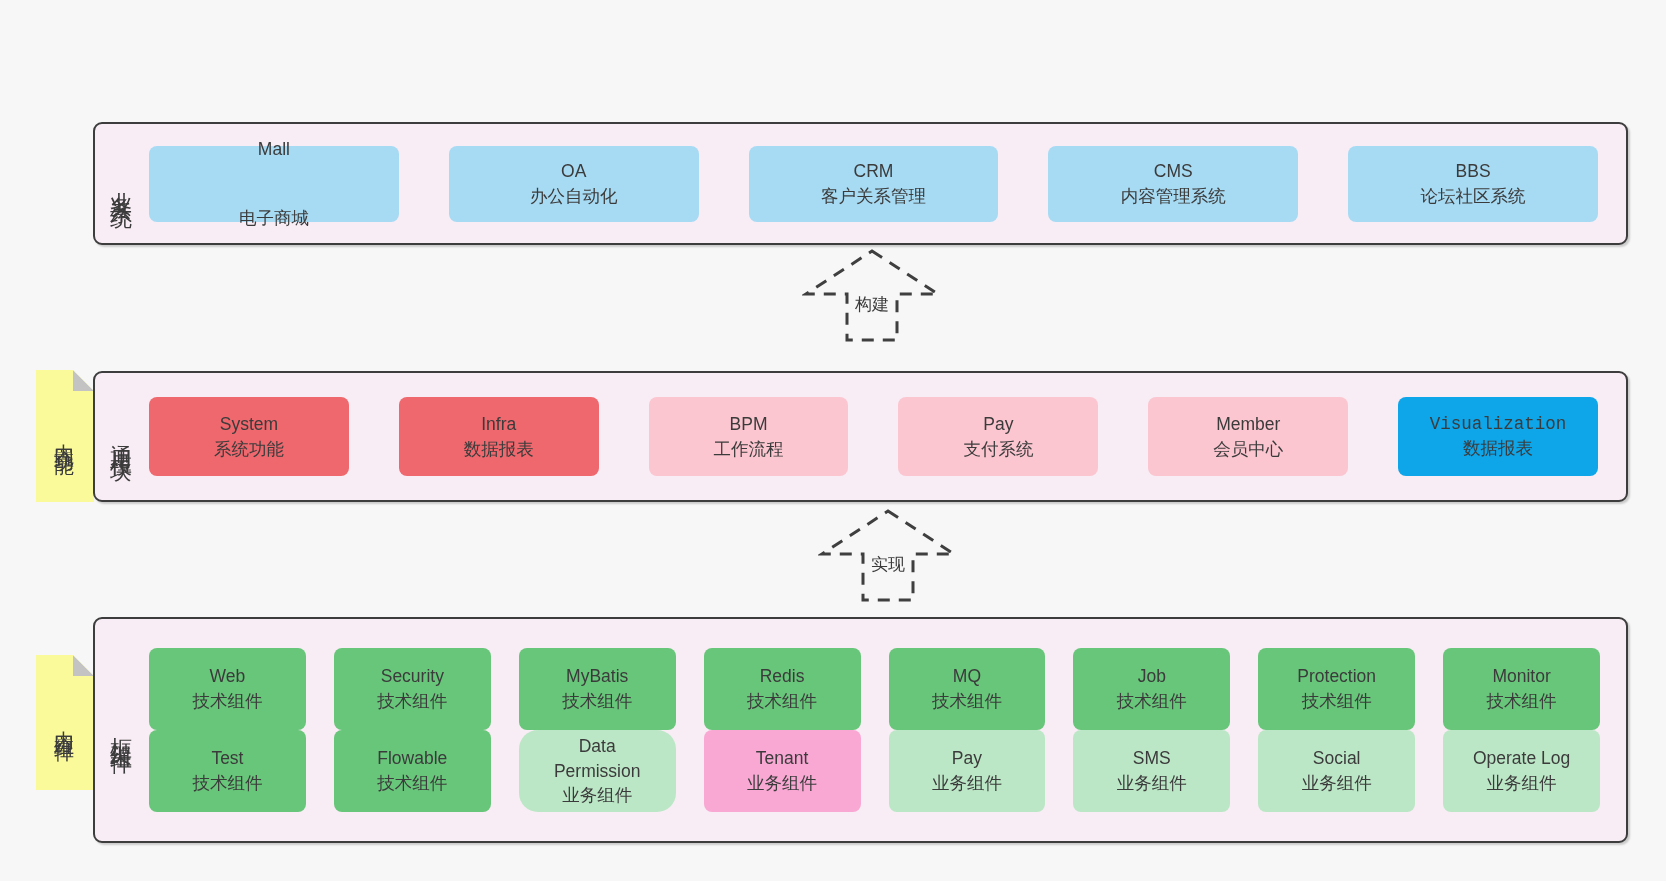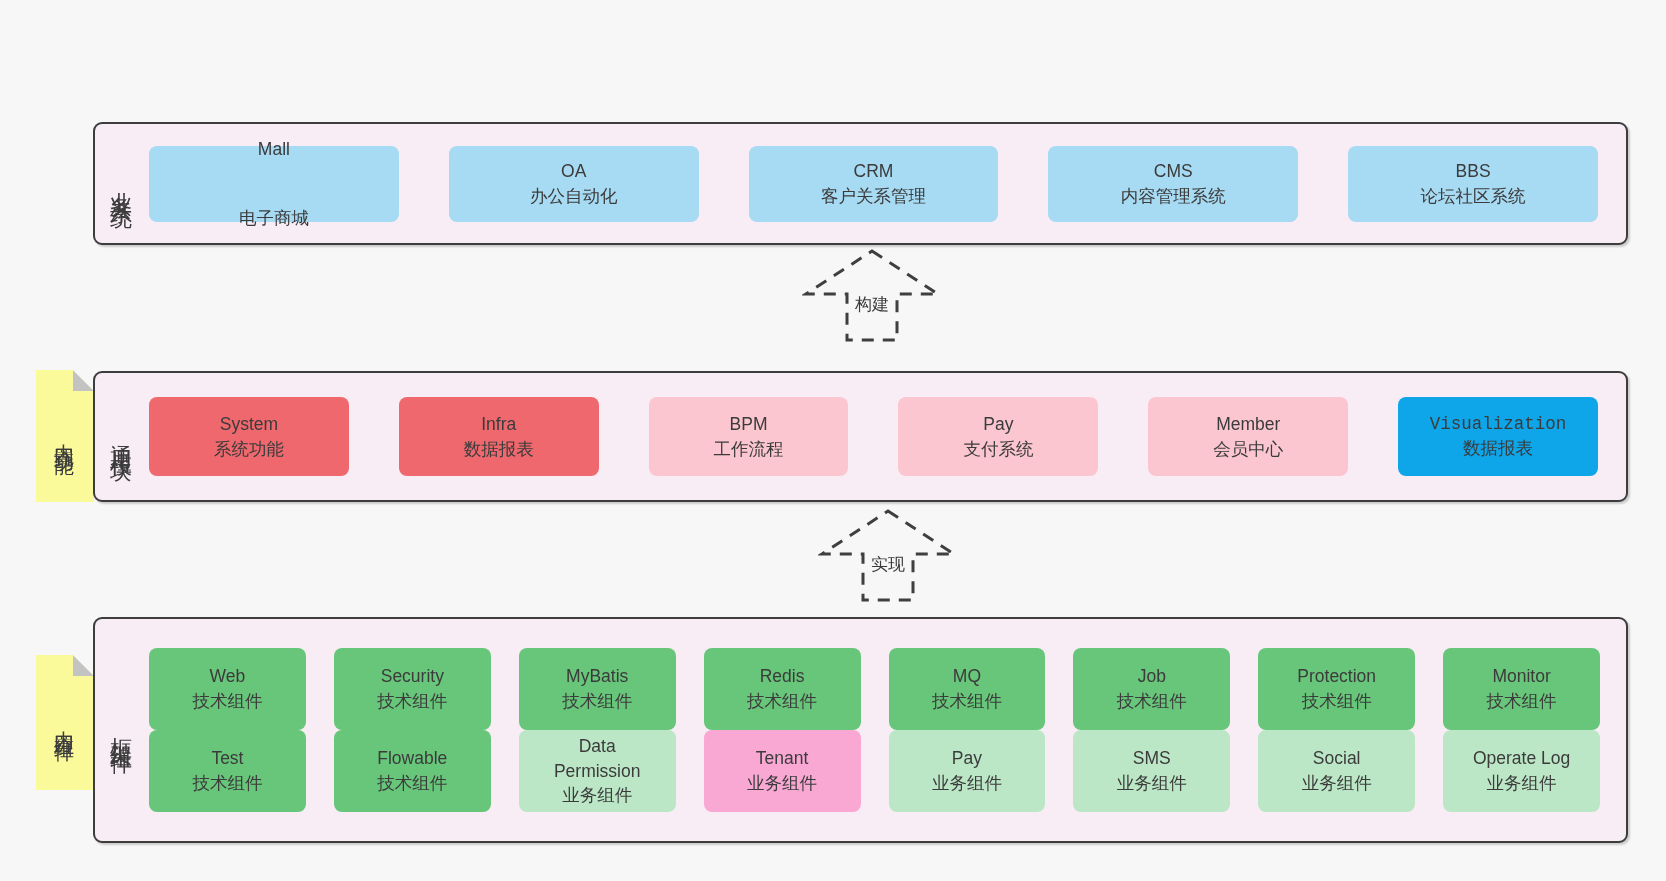--- a/index.html
+++ b/index.html
@@ -192,21 +192,21 @@
         </div>
       <div class="boxes" id="framework-row2">
           <div class="box" style="background: rgb(104, 198, 122);">
             <div class="box-en">Test</div>
             <div class="box-zh">技术组件</div>
           </div>
           <div class="box" style="background: rgb(104, 198, 122);">
             <div class="box-en">Flowable</div>
             <div class="box-zh">技术组件</div>
           </div>
-          <div class="box" style="background: rgb(188, 231, 198);">
+          <div class="box" style="background: rgb(188, 231, 198); border-radius: 19px;">
             <div class="box-en">Data
 Permission</div>
             <div class="box-zh">业务组件</div>
           </div>
           <div class="box" style="background: #f9a8d4;">
             <div class="box-en">Tenant</div>
             <div class="box-zh">业务组件</div>
           </div>
           <div class="box" style="background: rgb(188, 231, 198);">
             <div class="box-en">Pay</div>

